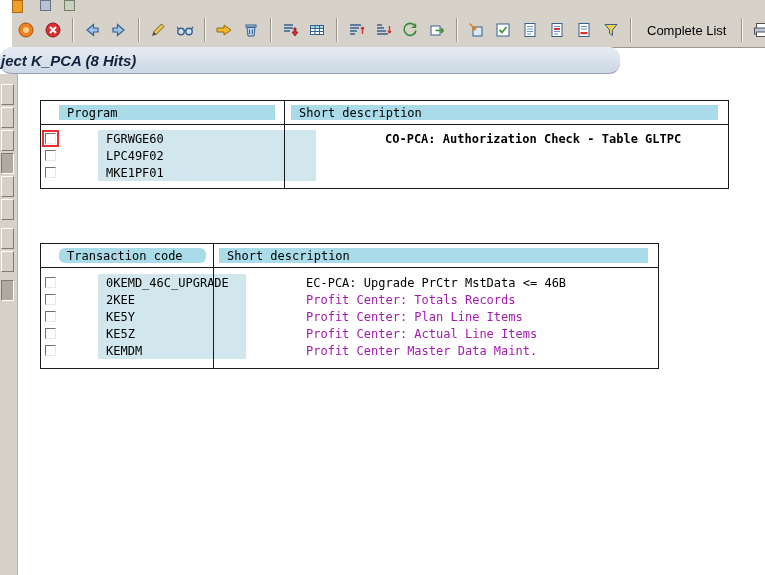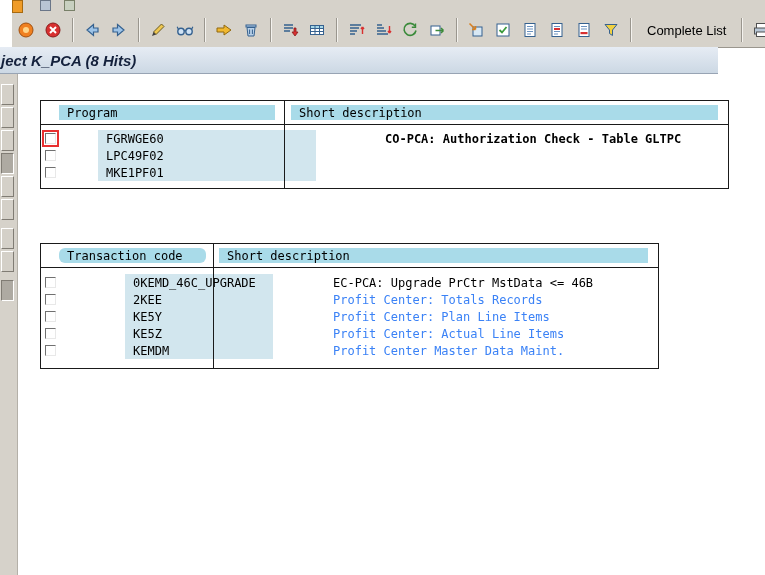--- a/index.html
+++ b/index.html
@@ -24,24 +24,24 @@
   .icon-btn{
     width:26px;height:26px;flex:0 0 auto;margin-right:1px;
     display:flex;align-items:center;justify-content:center;
   }
   .sep{width:1px;height:24px;flex:0 0 auto;background:#9a968e;border-right:1px solid #f4f2ee;margin:0 5px;}
   .text-btn{
     flex:0 0 auto;font-size:13px;color:#000;padding:3px 10px;white-space:nowrap;
   }
   
   .title-bar{
-    position:absolute;top:47px;left:0;width:718px;height:26px;
+    position:absolute;top:47px;left:0;width:620px;height:26px;
     background:linear-gradient(to bottom,#e6ecf4,#ccd8e4);
     border-bottom:1px solid #98a4b4;
-    display:flex;align-items:center;
+    display:flex;align-items:center;border-radius:11px;
   }
   .title-text{
     font-size:15px;font-weight:bold;font-style:italic;color:#14213c;
     padding-left:1px;white-space:nowrap;
   }
   
   .left-strip{
     position:absolute;top:74px;left:0;width:17px;height:501px;
     background:#d6d2ca;border-right:1px solid #b4b0a8;
   }
@@ -70,25 +70,25 @@
   .cb{
     width:11px;height:11px;background:#fff;box-sizing:border-box;
     border:1px solid;border-color:#707070 #e8e8e8 #e8e8e8 #707070;
   }
   .cb.focus{outline:2px solid #e83030;outline-offset:1px;}
   .cell-name{
     align-self:stretch;display:flex;align-items:center;flex:0 0 auto;
     background:#d2e6ee;padding-left:8px;box-sizing:border-box;white-space:nowrap;
   }
   .t1 .cell-name{width:218px;}
-  .t2 .cell-name{width:148px;margin-left:27px;}
+  .t2 .cell-name{width:148px;}
   .cell-desc{flex:1;white-space:nowrap;box-sizing:border-box;}
   .t1 .cell-desc{padding-left:29px;font-weight:bold;}
   .t2 .cell-desc{padding-left:20px;}
-  .dim{color:#3b82f6;}
+  .dim{color:#a21caf;}
   svg{display:block;}
 </style>
 </head>
 <body>
 
 <div class="toolbar-area">
   <div class="top-strip">
     <div class="partial p-orange"></div>
     <div class="partial p-a"></div>
     <div class="partial p-b"></div>

